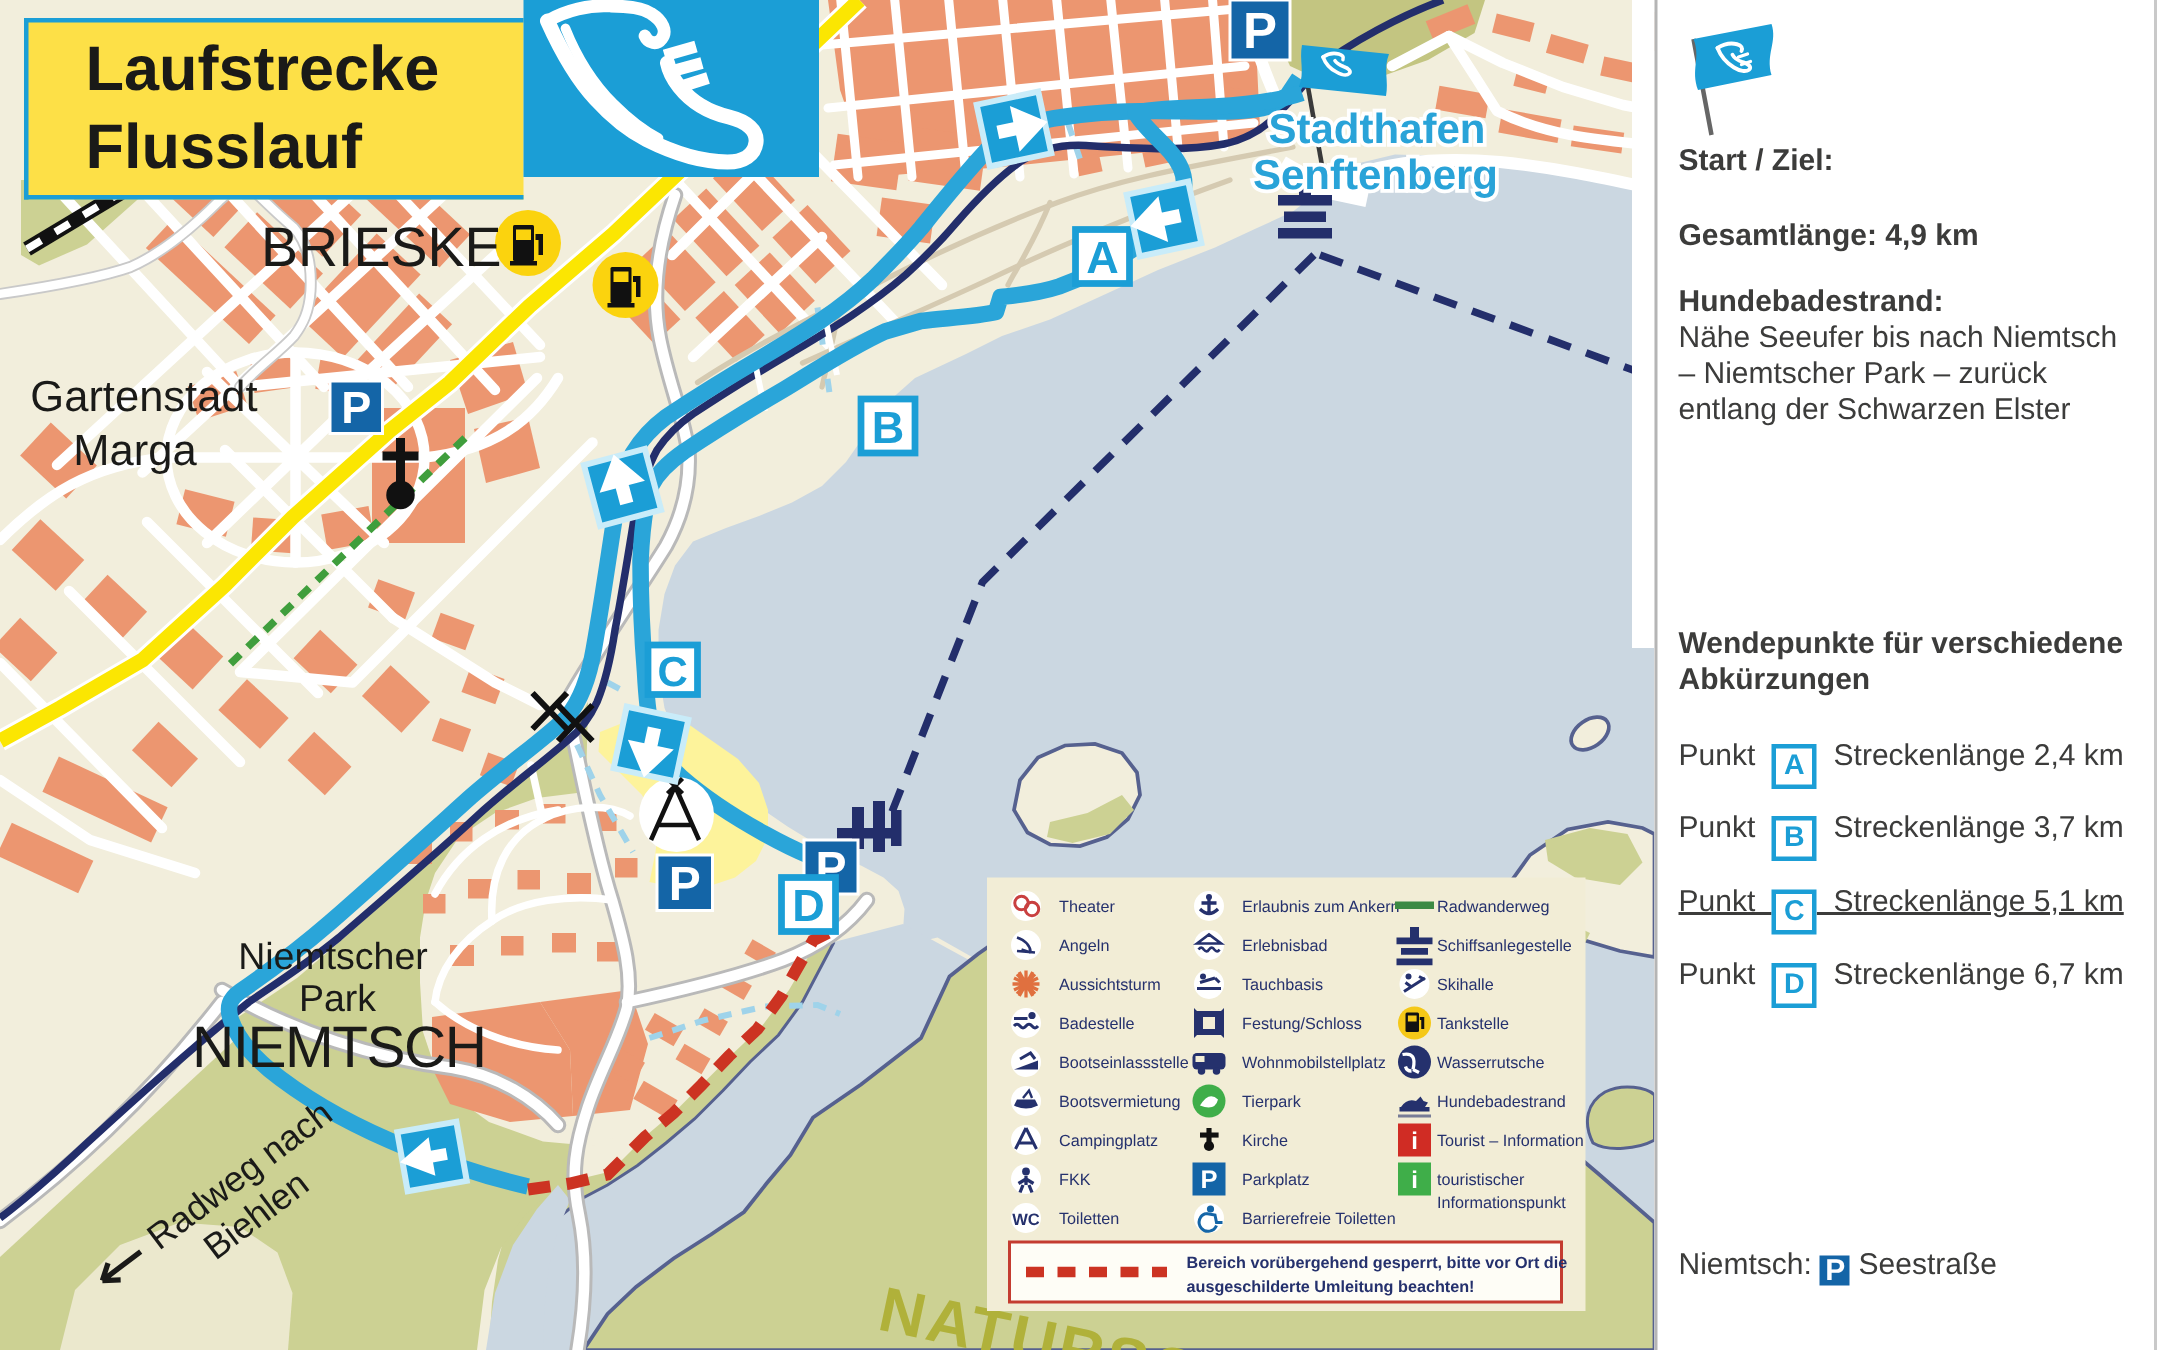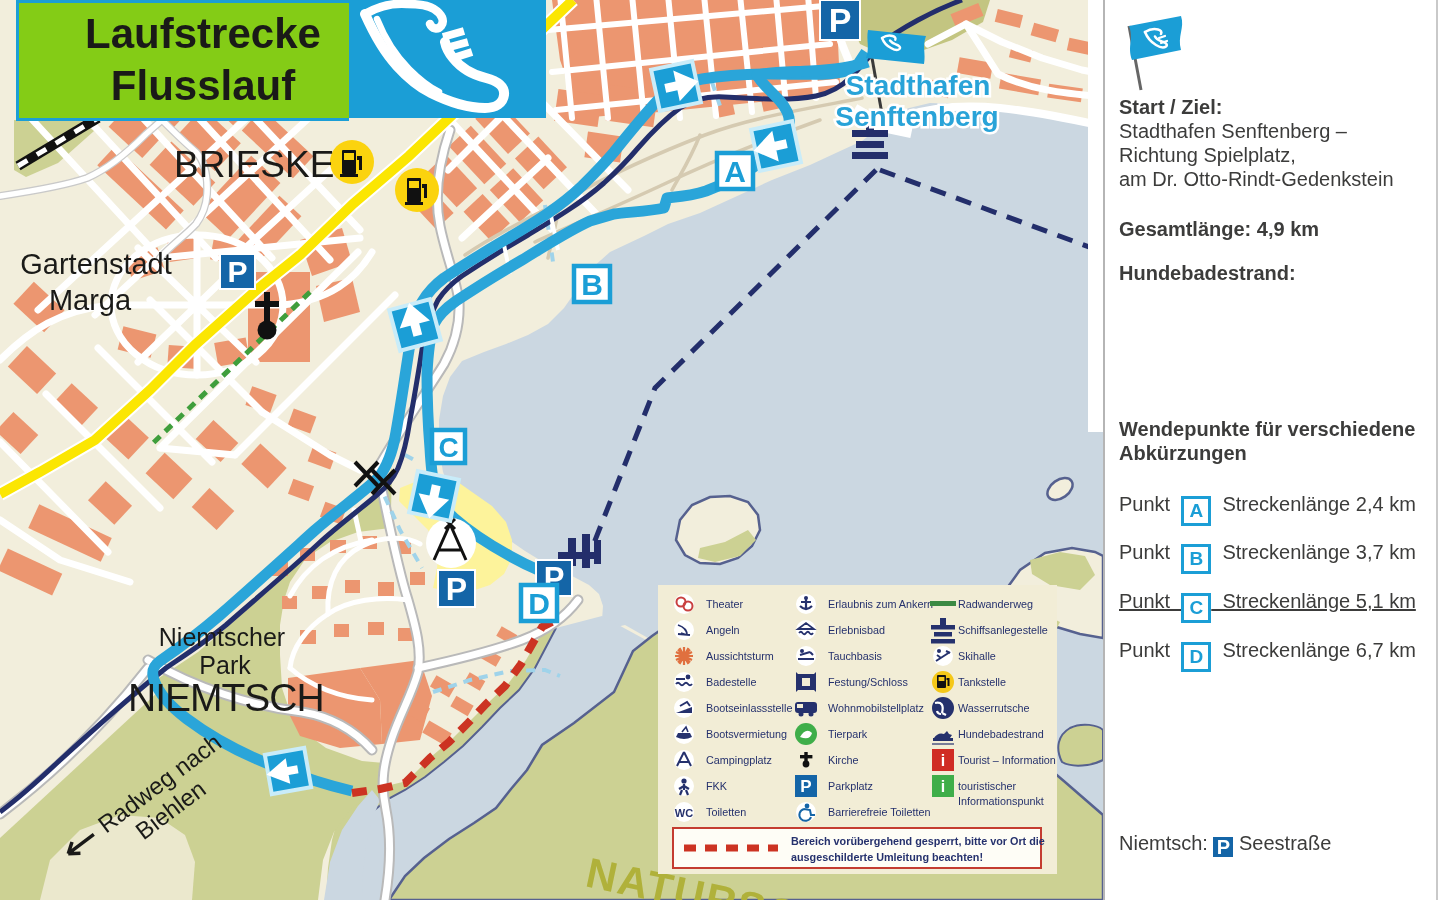--- a/index.html
+++ b/index.html
@@ -538,41 +538,41 @@
         <line x1="10" y1="14" x2="22" y2="78" stroke="#666" stroke-width="3"></line>
         <path d="M10,14 L62,4 C66,16 58,24 62,38 L13,48 C8,34 15,27 10,14 Z" fill="#1b9ed6"></path>
         <g stroke="#fff" fill="none" stroke-linecap="round">
           <path stroke-width="2.6" d="M26,20 c2,5 6,10 11,13 c4,2.5 8,3 10,1.5 c2,-1.5 0,-4 -4,-5 c-3,-1 -6,-3 -7,-5"></path>
           <path stroke-width="2.6" d="M26,20 c4,-2.5 9,-3.5 13,-2.5 c3,0.8 4,2.5 3,4.5"></path>
           <path stroke-width="2.2" d="M40,26 l6,-2 M42,31 l6,-2"></path>
         </g>
       </svg>
       <div style="position:absolute;top:95px;width:310px;">
         <div class="b">Start / Ziel:</div>
-        <div>Stadthafen Senftenberg –<br>Richtung Spielplatz,<br>am Dr. Otto-Rindt-Gedenkstein</div>
         <div style="height:26px"></div>
         <div class="b">Gesamtlänge: 4,9 km</div>
         <div style="height:20px"></div>
         <div class="b">Hundebadestrand:</div>
+        <div>Nähe Seeufer bis nach Niemtsch<br>– Niemtscher Park – zurück<br>entlang der Schwarzen Elster</div>
       </div>
       <div class="b" style="position:absolute;top:417px;">Wendepunkte für verschiedene<br>Abkürzungen</div>
       <div style="position:absolute;top:492px;">Punkt&nbsp; <span class="abox">A</span>&nbsp; Streckenlänge 2,4 km</div>
       <div style="position:absolute;top:540px;">Punkt&nbsp; <span class="abox">B</span>&nbsp; Streckenlänge 3,7 km</div>
       <div style="position:absolute;top:589px;text-decoration:underline;">Punkt&nbsp; <span class="abox">C</span>&nbsp; Streckenlänge 5,1 km</div>
       <div style="position:absolute;top:638px;">Punkt&nbsp; <span class="abox">D</span>&nbsp; Streckenlänge 6,7 km</div>
       <div style="position:absolute;top:710px;">
       </div>
       <div style="position:absolute;top:831px;">
         <div>Niemtsch: <span style="display:inline-block;width:20px;height:20px;background:#1465a7;color:#fff;font-weight:bold;text-align:center;line-height:20px;vertical-align:-4px;">P</span> Seestraße</div>
       </div>
     </div>
   </div>
 
-  <div style="position:absolute;left:16px;top:0;width:330px;height:115px;background:#84cc16;
-      border-left:3px solid #1b9ed6;border-bottom:3px solid #1b9ed6;border-top:3px solid #1b9ed6;z-index:5;text-align:center;">
+  <div style="position:absolute;left:16px;top:12px;width:330px;height:115px;background:#fde047;
+      border-left:3px solid #1b9ed6;border-bottom:3px solid #1b9ed6;border-top:3px solid #1b9ed6;z-index:5;">
     <div style="font-size:42px;font-weight:bold;color:#1a1a18;line-height:52px;padding:5px 0 0 38px;letter-spacing:0px;">Laufstrecke<br>Flusslauf</div>
   </div>
   <div style="position:absolute;left:349px;top:0;width:197px;height:118px;background:#1b9ed6;z-index:5;">
     <svg width="197" height="118" viewBox="0 0 197 118">
       <g stroke="#fff" fill="none" stroke-linejoin="round" stroke-linecap="round">
         <path stroke-width="10" d="M16,14 C25,34 35,52 48,66 C58,77 70,87 82,93 C98,101 118,108 136,108 C147,108 154,103 155,95 C156,87 149,81 137,78 C124,75 112,68 104,58 C100,53 97,47 96,42"></path>
         <path stroke-width="6.5" d="M28,19 C36,39 47,56 60,69 C70,79 80,87 90,92"></path>
         <path stroke-width="8.5" d="M16,14 C28,7 44,3 58,4 C68,4 79,5 85,9 C93,14 96,21 92,26 C89,30 83,29 81,24"></path>
         <path stroke-width="8" stroke-linecap="butt" d="M94,37 L115,31 M97,48 L119,42 M101,59 L123,52"></path>
       </g>

